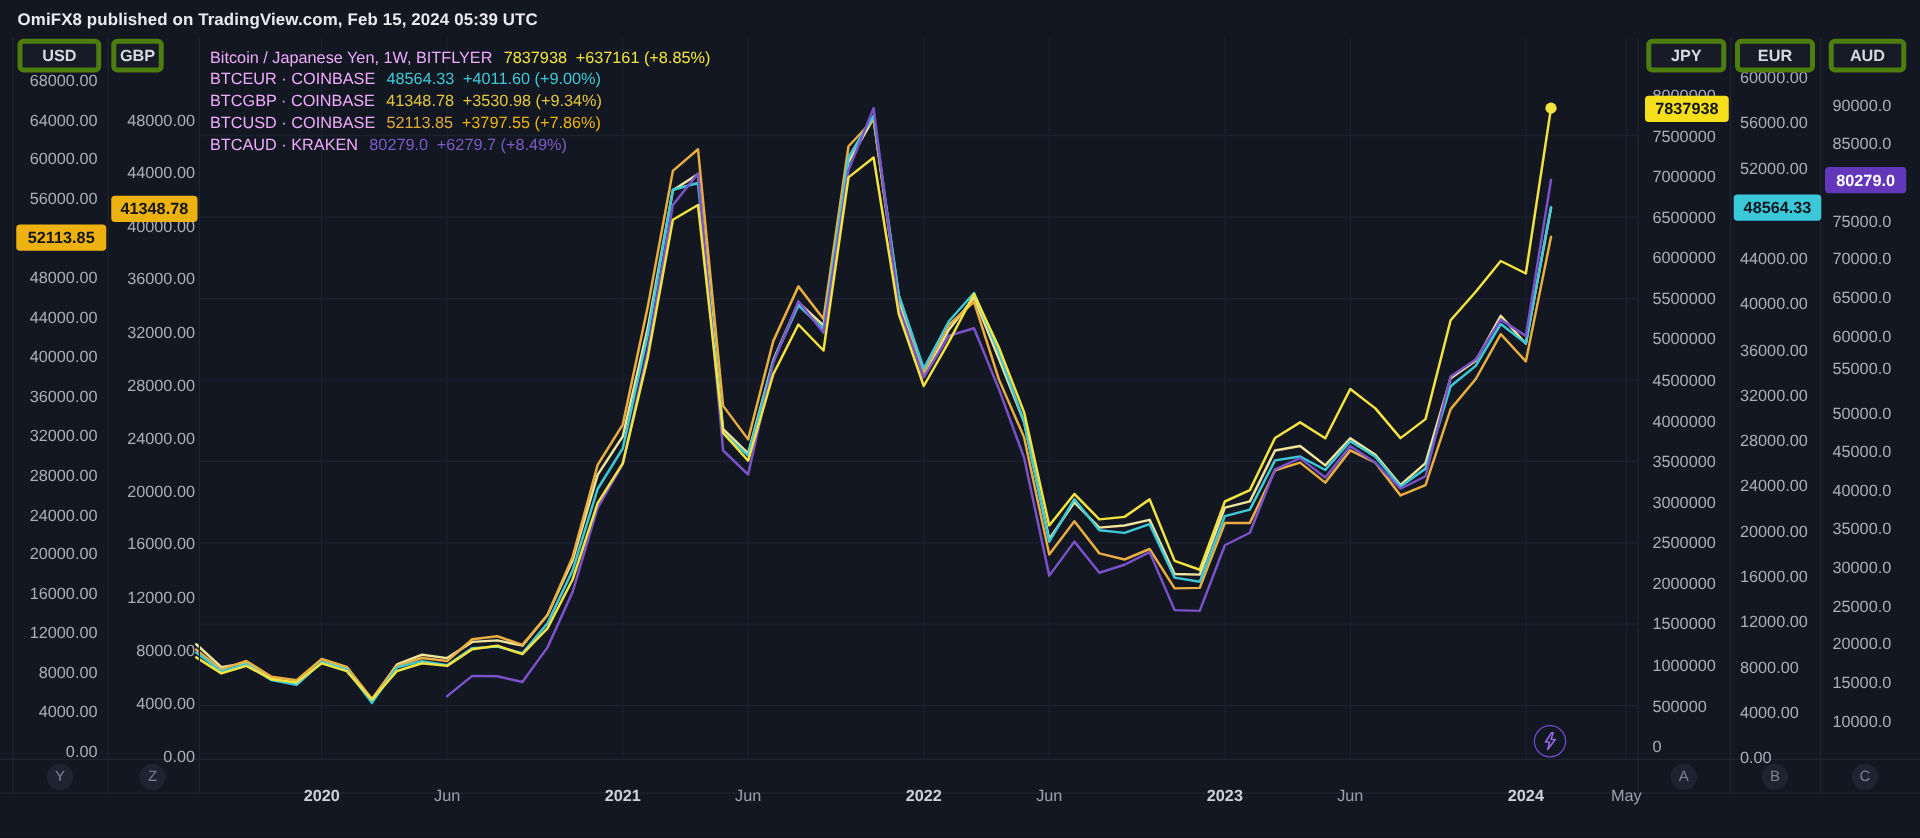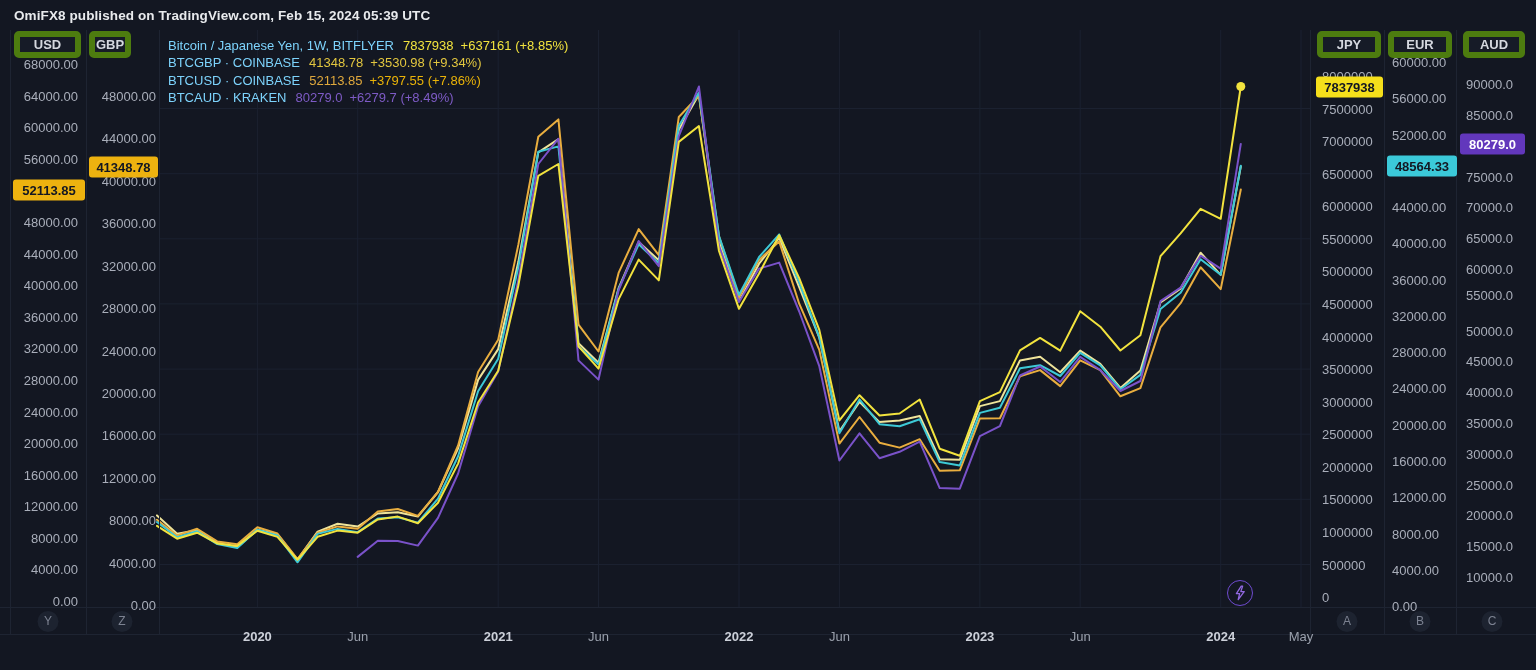--- a/index.html
+++ b/index.html
@@ -3,33 +3,33 @@
 <meta charset="utf-8">
 <style>
   * { margin:0; padding:0; box-sizing:border-box; }
   html,body { width:1536px; height:670px; background:#0f131c; overflow:hidden;
               font-family:"Liberation Sans","DejaVu Sans",sans-serif; }
   .stage { position:relative; width:1536px; height:670px; background:#131722; color:#d1d4dc; }
 
   .attribution { position:absolute; left:14px; top:8px; font-size:13.5px; font-weight:600;
                  color:#e8eaed; letter-spacing:.1px; z-index:6; white-space:nowrap; }
 
-  .cur-btn { position:absolute; top:31px; height:27px; border:6px solid #4d7c0f; border-radius:5px;
+  .cur-btn { position:absolute; top:31px; height:27px; border:4px solid #4d7c0f; border-radius:5px;
              background:#161b27; color:#d5d8df; font-size:13px; font-weight:600;
              display:flex; align-items:center; justify-content:center; z-index:6; cursor:pointer; }
   .btn-usd { left:14px;  width:67px; }
   .btn-gbp { left:89px;  width:42px; }
   .btn-jpy { left:1317px; width:64px; }
   .btn-eur { left:1388px; width:64px; }
   .btn-aud { left:1463px; width:62px; }
 
   .legend { position:absolute; left:168px; top:37px; z-index:7; font-size:13px; line-height:17.4px;
             white-space:nowrap; }
   .legend .lrow { cursor:pointer; }
-  .legend .name { color:#7dd3fc; }
+  .legend .name { color:#f0abfc; }
   .legend .val  { margin-left:9px; }
   .legend .chg  { margin-left:7px; }
 
   #plot-svg { position:absolute; left:0; top:0; z-index:1; }
 
   .axis-col { position:absolute; top:30px; height:578px; z-index:3; font-size:13px; color:#a9aeba;
               cursor:ns-resize; }
   .axis-col .tick { position:absolute; transform:translateY(-50%); width:100%; }
   .col-right { text-align:right; }
   .col-left  { text-align:left; }
@@ -92,20 +92,21 @@
       <polyline points="157.0,515.4 177.1,533.7 197.1,530.3 217.2,542.9 237.3,547.3 257.4,529.6 277.4,534.3 297.5,559.5 317.6,531.6 337.6,523.8 357.7,526.5 377.8,513.5 397.8,512.3 417.9,516.5 438.0,492.0 458.1,448.3 478.1,379.9 498.2,349.1 518.3,262.1 538.3,152.3 558.4,139.2 578.5,343.3 598.5,362.7 618.6,288.2 638.7,241.9 658.8,260.3 678.8,129.8 698.9,94.6 719.0,241.5 739.0,301.4 759.1,263.7 779.2,238.0 799.2,287.2 819.3,337.6 839.4,431.2 859.5,401.9 879.5,422.1 899.6,420.4 919.7,415.9 939.7,459.2 959.8,459.7 979.9,406.1 999.9,401.1 1020.0,360.4 1040.1,356.8 1060.2,372.3 1080.2,350.6 1100.3,363.8 1120.4,388.0 1140.4,370.5 1160.5,302.5 1180.6,288.6 1200.6,252.7 1220.7,274.9 1240.8,166.5" fill="none" stroke="#EFE49A" stroke-width="2" stroke-linejoin="round" stroke-linecap="round"></polyline>
       <polyline points="157.0,519.7 177.1,535.5 197.1,528.8 217.2,541.4 237.3,544.2 257.4,527.2 277.4,533.5 297.5,559.2 317.6,532.7 337.6,526.4 357.7,528.8 377.8,511.4 397.8,509.0 417.9,515.9 438.0,492.0 458.1,445.5 478.1,372.0 498.2,339.7 518.3,244.9 538.3,136.7 558.4,119.4 578.5,324.7 598.5,351.5 618.6,272.9 638.7,229.1 658.8,255.2 678.8,117.0 698.9,95.7 719.0,236.2 739.0,297.2 759.1,259.9 779.2,241.4 799.2,303.7 819.3,349.9 839.4,443.6 859.5,417.0 879.5,442.7 899.6,447.6 919.7,439.2 939.7,470.7 959.8,470.3 979.9,418.4 999.9,418.3 1020.0,376.2 1040.1,370.1 1060.2,386.1 1080.2,360.3 1100.3,370.2 1120.4,396.3 1140.4,388.1 1160.5,327.3 1180.6,303.2 1200.6,267.3 1220.7,289.1 1240.8,189.5" fill="none" stroke="#E9AE3F" stroke-width="2" stroke-linejoin="round" stroke-linecap="round"></polyline>
       <polyline points="157.0,522.0 177.1,537.2 197.1,531.3 217.2,544.1 237.3,547.9 257.4,529.7 277.4,535.5 297.5,562.3 317.6,533.9 337.6,528.9 357.7,532.2 377.8,518.5 397.8,517.3 417.9,522.6 438.0,498.7 458.1,456.3 478.1,391.2 498.2,358.7 518.3,267.4 538.3,151.8 558.4,146.4 578.5,346.4 598.5,364.5 618.6,288.8 638.7,244.3 658.8,263.3 678.8,125.8 698.9,92.5 719.0,236.1 739.0,294.8 759.1,257.0 779.2,234.4 799.2,282.4 819.3,337.3 839.4,433.3 859.5,399.4 879.5,424.2 899.6,426.3 919.7,419.3 939.7,462.1 959.8,465.4 979.9,412.9 999.9,407.7 1020.0,368.3 1040.1,365.2 1060.2,376.0 1080.2,352.9 1100.3,365.4 1120.4,389.2 1140.4,374.9 1160.5,309.0 1180.6,292.7 1200.6,259.2 1220.7,274.7 1240.8,165.7" fill="none" stroke="#3DC9D6" stroke-width="2" stroke-linejoin="round" stroke-linecap="round"></polyline>
       <polyline points="357.7,556.9 377.8,540.7 397.8,541.0 417.9,545.6 438.0,517.9 458.1,473.5 478.1,406.3 498.2,371.4 518.3,280.1 538.3,164.0 558.4,138.7 578.5,360.4 598.5,379.6 618.6,290.4 638.7,241.0 658.8,266.2 678.8,136.2 698.9,86.5 719.0,245.8 739.0,301.9 759.1,268.6 779.2,262.6 799.2,311.5 819.3,366.2 839.4,460.5 859.5,433.3 879.5,458.2 899.6,451.8 919.7,441.7 939.7,488.1 959.8,488.7 979.9,436.2 999.9,426.2 1020.0,375.5 1040.1,366.5 1060.2,382.0 1080.2,356.9 1100.3,370.2 1120.4,391.0 1140.4,381.0 1160.5,301.2 1180.6,287.6 1200.6,255.7 1220.7,268.7 1240.8,143.9" fill="none" stroke="#7A52C9" stroke-width="2" stroke-linejoin="round" stroke-linecap="round"></polyline>
       <polyline points="157.0,525.9 177.1,538.7 197.1,532.7 217.2,543.4 237.3,545.9 257.4,530.7 277.4,536.9 297.5,559.8 317.6,536.8 337.6,530.6 357.7,532.7 377.8,519.4 397.8,516.6 417.9,523.3 438.0,502.7 458.1,463.6 478.1,402.5 498.2,370.7 518.3,285.7 538.3,175.8 558.4,164.0 578.5,346.3 598.5,368.6 618.6,299.4 638.7,259.6 658.8,280.4 678.8,141.9 698.9,126.0 719.0,251.0 739.0,308.8 759.1,273.5 779.2,235.2 799.2,278.2 819.3,329.9 839.4,420.4 859.5,395.2 879.5,415.5 899.6,413.5 919.7,399.5 939.7,448.7 959.8,455.8 979.9,401.2 999.9,392.1 1020.0,350.4 1040.1,337.9 1060.2,350.6 1080.2,311.2 1100.3,326.7 1120.4,350.5 1140.4,335.3 1160.5,256.2 1180.6,233.4 1200.6,208.8 1220.7,218.8 1240.8,86.5" fill="none" stroke="#F2E33E" stroke-width="2" stroke-linejoin="round" stroke-linecap="round"></polyline>
       <circle cx="1240.8" cy="86.5" r="4.5" fill="#F2E33E"></circle>
     </svg>
 
   <div class="legend" id="legend">
       <div class="lrow"><span class="name">Bitcoin / Japanese Yen, 1W, BITFLYER</span><span class="val" style="color: rgb(242, 227, 62);">7837938</span><span class="chg" style="color: rgb(242, 227, 62);">+637161 (+8.85%)</span></div>
+      <div class="lrow"><span class="name">BTCEUR · COINBASE</span><span class="val" style="color: rgb(61, 201, 214);">48564.33</span><span class="chg" style="color: rgb(61, 201, 214);">+4011.60 (+9.00%)</span></div>
       <div class="lrow"><span class="name">BTCGBP · COINBASE</span><span class="val" style="color: rgb(226, 198, 63);">41348.78</span><span class="chg" style="color: rgb(226, 198, 63);">+3530.98 (+9.34%)</span></div>
       <div class="lrow"><span class="name">BTCUSD · COINBASE</span><span class="val" style="color: rgb(223, 168, 60);">52113.85</span><span class="chg" style="color: #eab308;">+3797.55 (+7.86%)</span></div>
       <div class="lrow"><span class="name">BTCAUD · KRAKEN</span><span class="val" style="color: rgb(126, 91, 198);">80279.0</span><span class="chg" style="color: rgb(126, 91, 198);">+6279.7 (+8.49%)</span></div>
     </div>
 
   <div class="vdiv" style="left:10px"></div>
   <div class="vdiv" style="left:86px"></div>
   <div class="vdiv" style="left:159px"></div>
   <div class="vdiv" style="left:1310px"></div>
   <div class="vdiv" style="left:1384px"></div>

